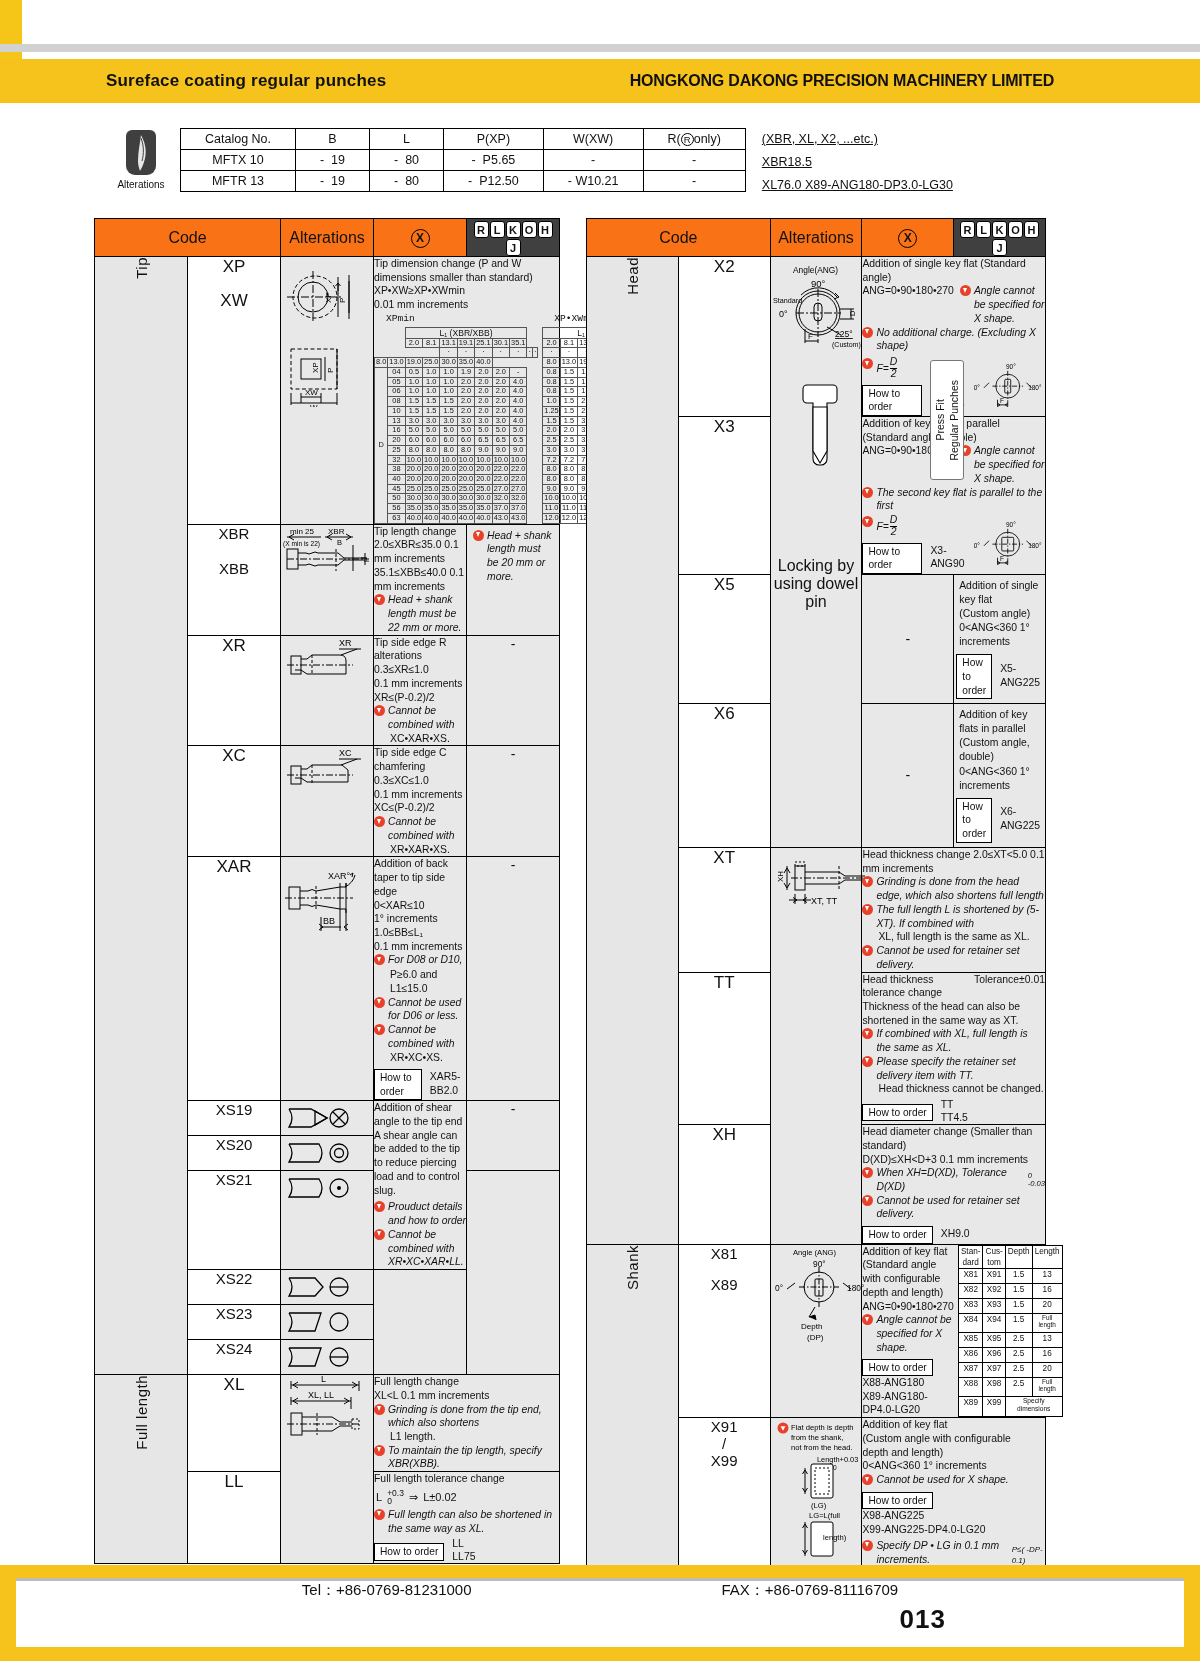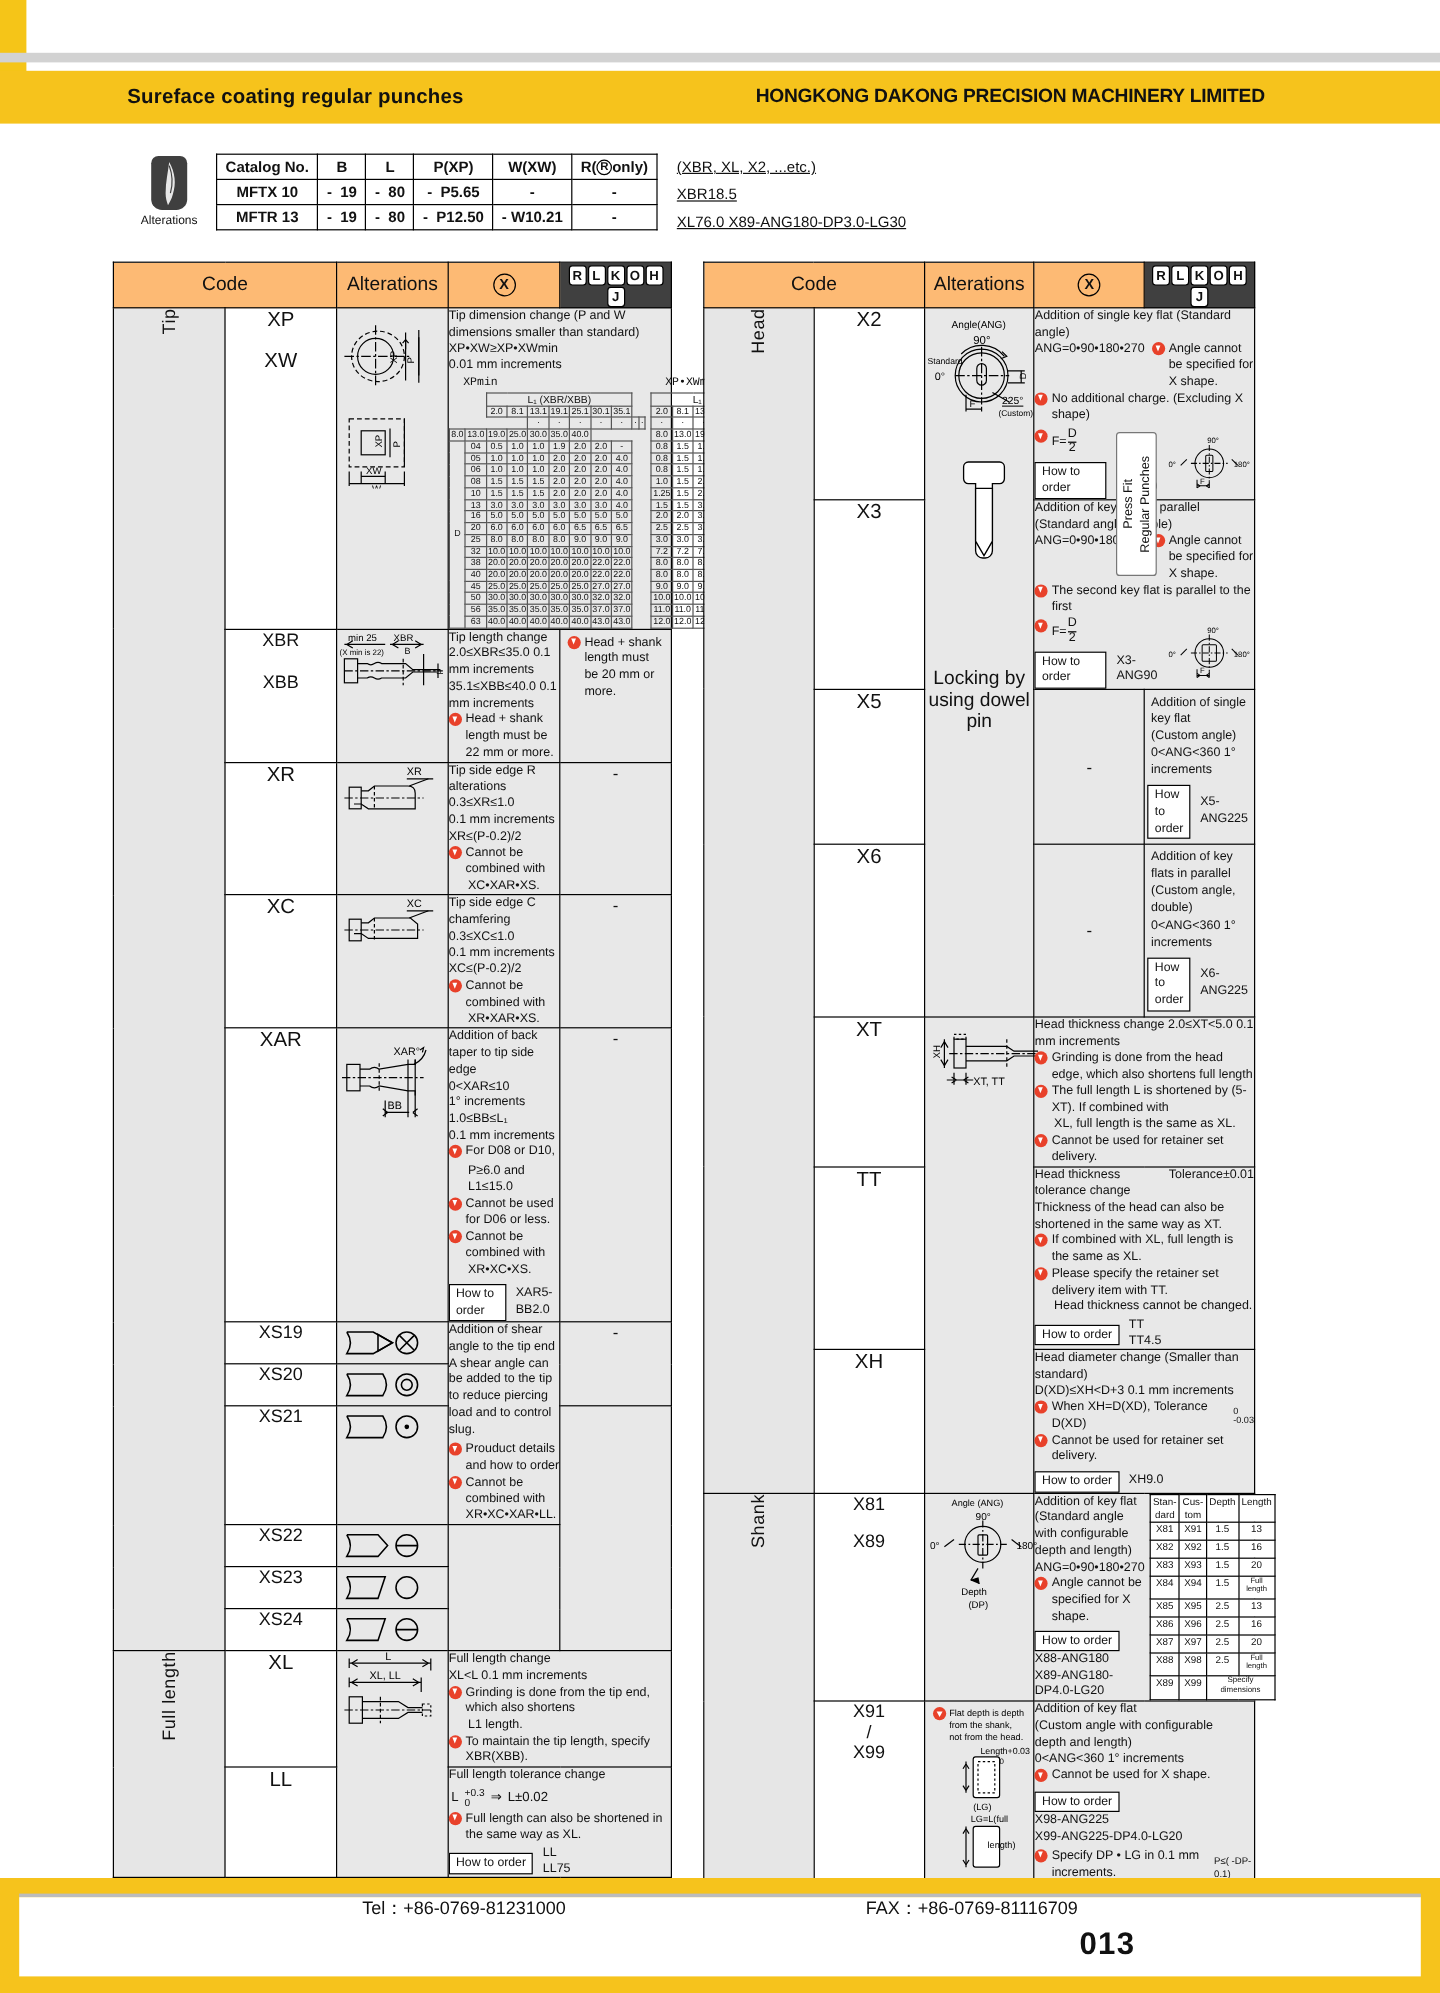--- a/index.html
+++ b/index.html
@@ -31,41 +31,41 @@
   }
 
   
   .catalog-wrap { position:absolute; left:110px; top:128px; display:flex; align-items:flex-start; }
   .alter-icon-col { width:62px; text-align:center; }
   .punch-glyph { width:34px; height:48px; margin:0 auto; position:relative; }
   .alter-label { font-size:10px; margin-top:3px; }
 
   .cat-table { border-collapse:collapse; margin-left:8px; }
   .cat-table td, .cat-table th {
-    border:1px solid #000; font-size:12.5px; padding:3px 7px; text-align:center; white-space:nowrap;
-    font-weight:700;
+    border:1px solid #000; font-size:12.5px; padding:3px 24px; text-align:center; white-space:nowrap;
+    font-weight:400;
     margin-top:12px;
   }
   .cat-table tr.hdr td { font-size:12.5px; }
   .r-circle {
     display:inline-block; border:1px solid #000; border-radius:50%;
     width:13px; height:13px; line-height:12px; font-size:9.5px; text-align:center;
     vertical-align:middle;
   }
   .cat-side { margin-left:16px;text-decoration:underline; }
   .cat-side div { font-size:12.5px; line-height:1.82; white-space:nowrap; }
 
   
   .tbl { position:absolute; border-collapse:collapse; table-layout:fixed; }
   #left-table  { left:94px;  top:218px; width:466px; }
   #right-table { left:586px; top:218px; width:460px; }
 
   .tbl td, .tbl th { border:1px solid #000; vertical-align:top; padding:0; }
   .hdrow th {
-    background:#fdba74; height:38px; text-align:center; vertical-align:middle;
+    background:#f97316; height:38px; text-align:center; vertical-align:middle;
     font-size:16px; font-weight:400;
   }
   .hdrow th.flagcell { background:#404040; }
   .x-circ {
     display:inline-block; width:19px; height:19px; border:1.4px solid #000; border-radius:50%;
     line-height:17px; font-size:12px; font-weight:700; text-align:center;
   }
   .letterbox {
     display:inline-block; width:15px; height:17px; border:1.2px solid #000; border-radius:3px;
     line-height:16px; font-size:11px; font-weight:700; text-align:center; margin:0 .5px;
@@ -86,21 +86,21 @@
   .flagcol { background:#e8e8e8; text-align:center; vertical-align:middle; font-size:14px; }
 
   #left-table  .altcol { width:96px; }
   #left-table  .xcol   { width:196px; }
   #left-table  .flagcol{ width:98px; }
   #right-table .altcol { width:108px; }
   #right-table .xcol   { width:192px; }
   #right-table .flagcol{ width:96px; }
 
   .ln { display:block; }
-  .warn { display:flex; align-items:flex-start; gap:3px; }
+  .warn { display:flex; align-items:flex-start; gap:3px;font-style:italic; }
   .warn .ic { flex:0 0 auto; margin-top:1px; }
   .wicon {
     display:inline-block; width:11px; height:11px; border-radius:50%;
     background:#e8412a; position:relative; vertical-align:-1px;
   }
   .wicon::after {
     content:""; position:absolute; left:3px; top:2.5px;
     border-left:2.6px solid transparent; border-right:2.6px solid transparent;
     border-top:5px solid #fff;
   }

